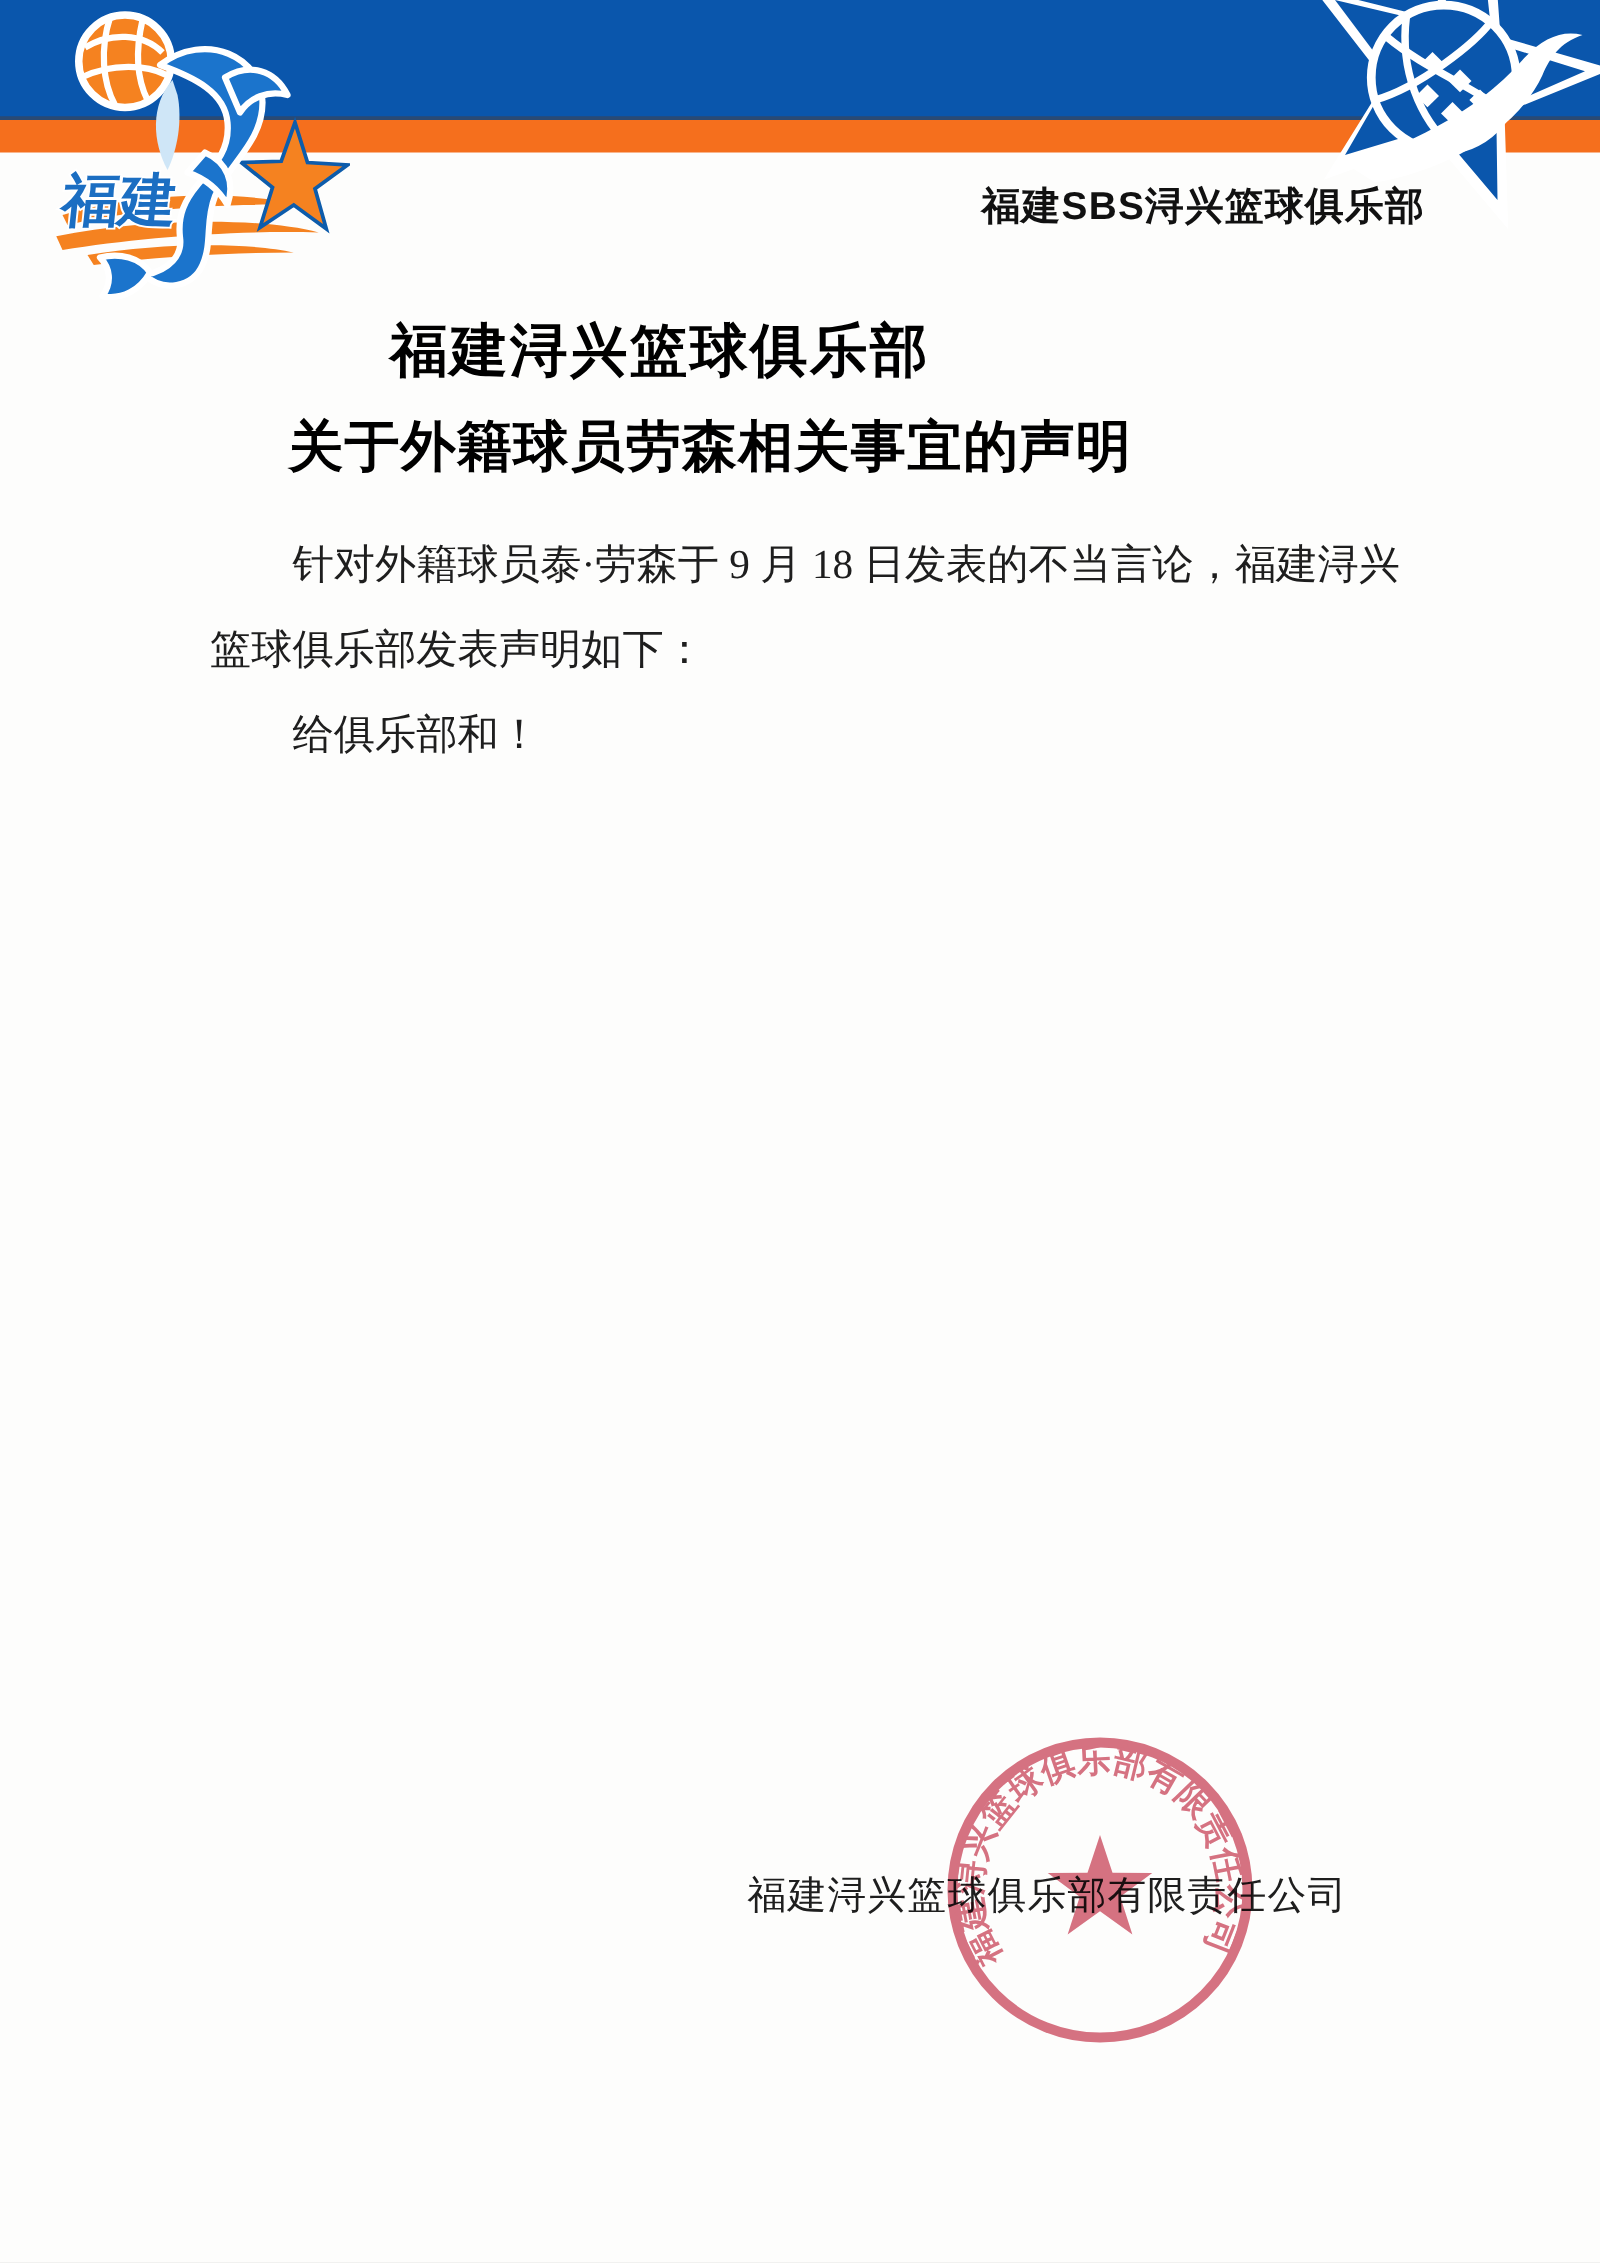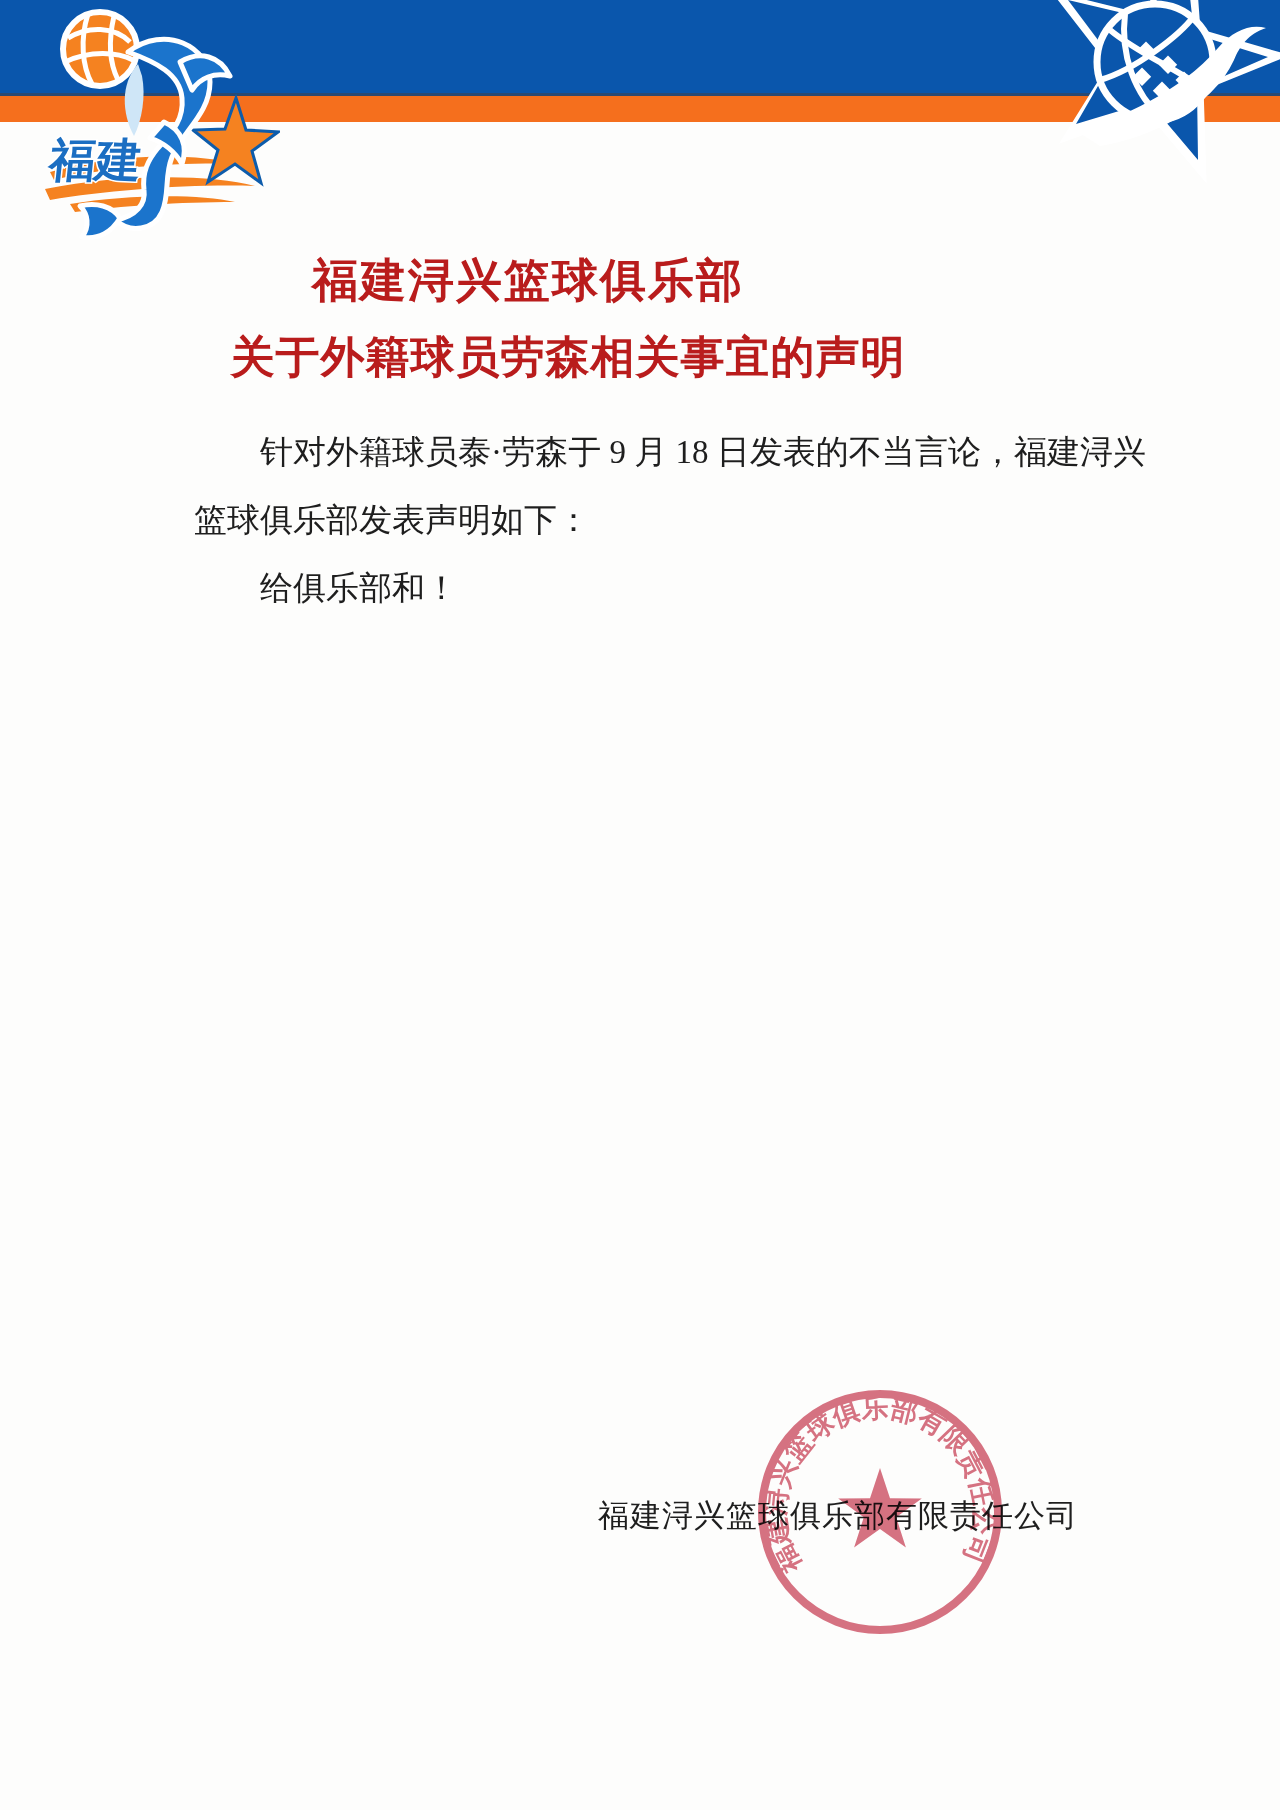--- a/index.html
+++ b/index.html
@@ -13,26 +13,26 @@
   .band-orange{position:absolute;left:0;top:96px;width:1280px;height:26px;background:#f56f1d;z-index:1;}
   
   .logo-left{position:absolute;left:30px;top:4px;z-index:3;}
   .logo-right{position:absolute;left:950px;top:0;z-index:2;}
   .club-name{
     position:absolute;top:144px;right:140px;z-index:3;
     font-family:"Liberation Sans","DejaVu Sans",sans-serif;
     font-size:31px;font-weight:800;letter-spacing:1px;color:#111;
   }
   
-  .title{position:absolute;left:0;width:1056px;text-align:center;font-weight:bold;color:#b91c1c;z-index:3;}
+  .title{position:absolute;left:0;width:1056px;text-align:center;font-weight:bold;color:#000000;z-index:3;}
   .title-1{top:250px;font-size:46px;letter-spacing:2px;}
   .title-2{top:328px;font-size:44px;letter-spacing:1px;padding-left:40px;}
   .body-text{
     position:absolute;left:168px;top:418px;width:952px;z-index:3;
-    font-size:33px;line-height:68px;text-align:justify;margin-left:26px;
+    font-size:33px;line-height:68px;text-align:justify;
   }
   .body-text p{margin:0;text-indent:2em;}
   .closing{margin:0;text-indent:2em;}
   .signature-line{position:absolute;top:1495px;left:838px;transform:translateX(-50%);font-size:31px;letter-spacing:1px;white-space:nowrap;z-index:3;}
   .date-line{position:absolute;top:1560px;left:850px;transform:translateX(-50%);font-size:31px;letter-spacing:2px;white-space:nowrap;z-index:3;}
   
   .stamp{position:absolute;left:750px;top:1382px;z-index:4;opacity:.82;mix-blend-mode:multiply;}
 </style>
 </head>
 <body>
@@ -93,20 +93,21 @@
         <rect x="206" y="84" width="13" height="13" transform="rotate(45 212 90)"></rect>
         <rect x="212" y="58" width="13" height="13" transform="rotate(45 218 64)"></rect>
         <rect x="190" y="44" width="12" height="12" transform="rotate(45 196 50)"></rect>
         <rect x="228" y="74" width="12" height="12" transform="rotate(45 234 80)"></rect>
       </g>
     </g>
 
     <path fill="#ffffff" d="M128,132 C170,118 230,92 268,48 C284,30 300,24 316,28 C298,34 290,46 284,60 C262,108 200,138 150,146 Z"></path>
   </svg>
 
+  <div class="club-name">福建SBS浔兴篮球俱乐部</div>
 
   <div class="title title-1">福建浔兴篮球俱乐部</div>
   <div class="title title-2">关于外籍球员劳森相关事宜的声明</div>
 
   <div class="body-text">
     <p>针对外籍球员泰·劳森于 9 月 18 日发表的不当言论，福建浔兴篮球俱乐部发表声明如下：</p>
     <p class="closing">给俱乐部和！</p>
   </div>
 
   <div class="signature-line">福建浔兴篮球俱乐部有限责任公司</div>

